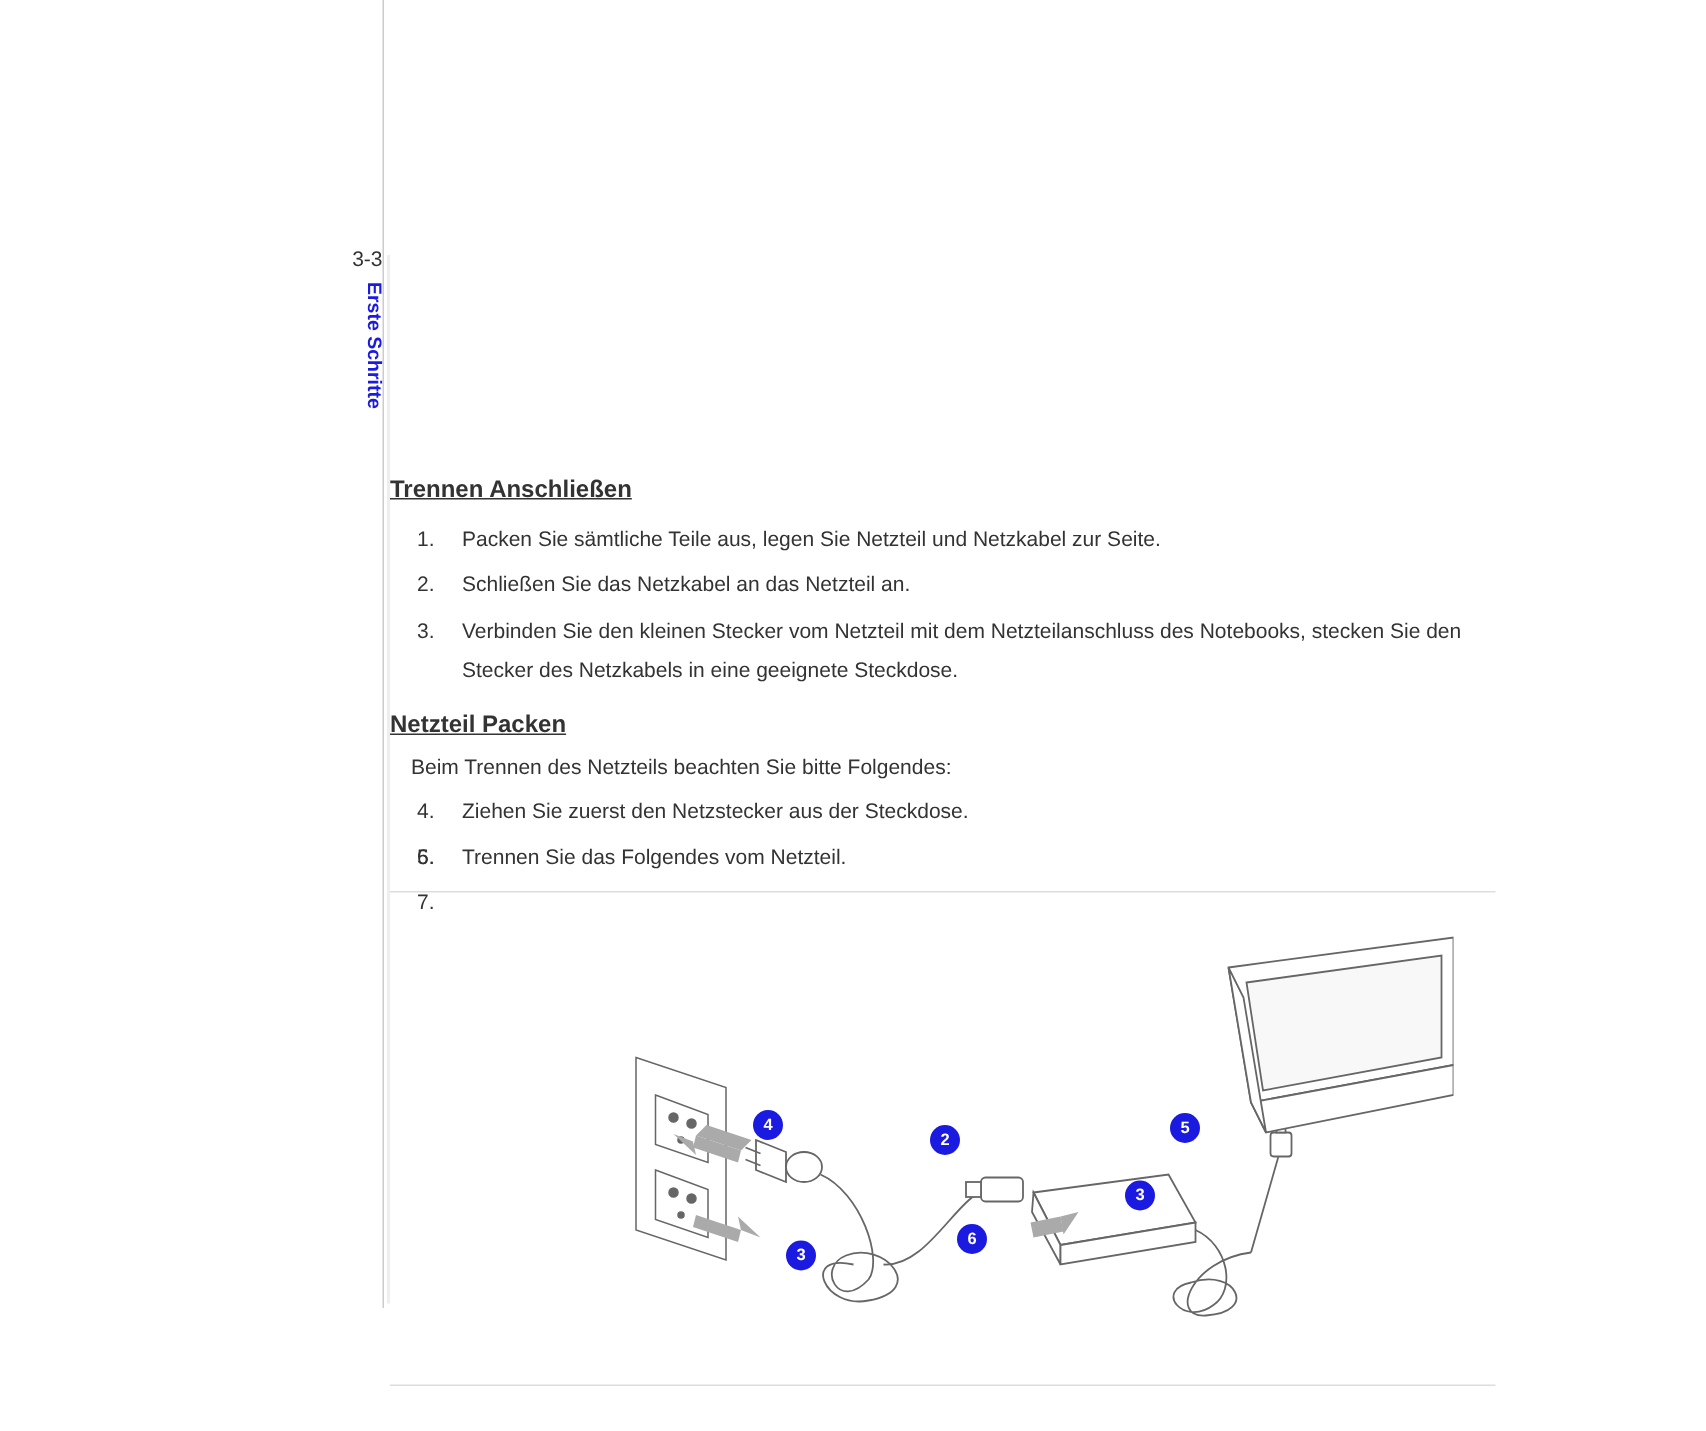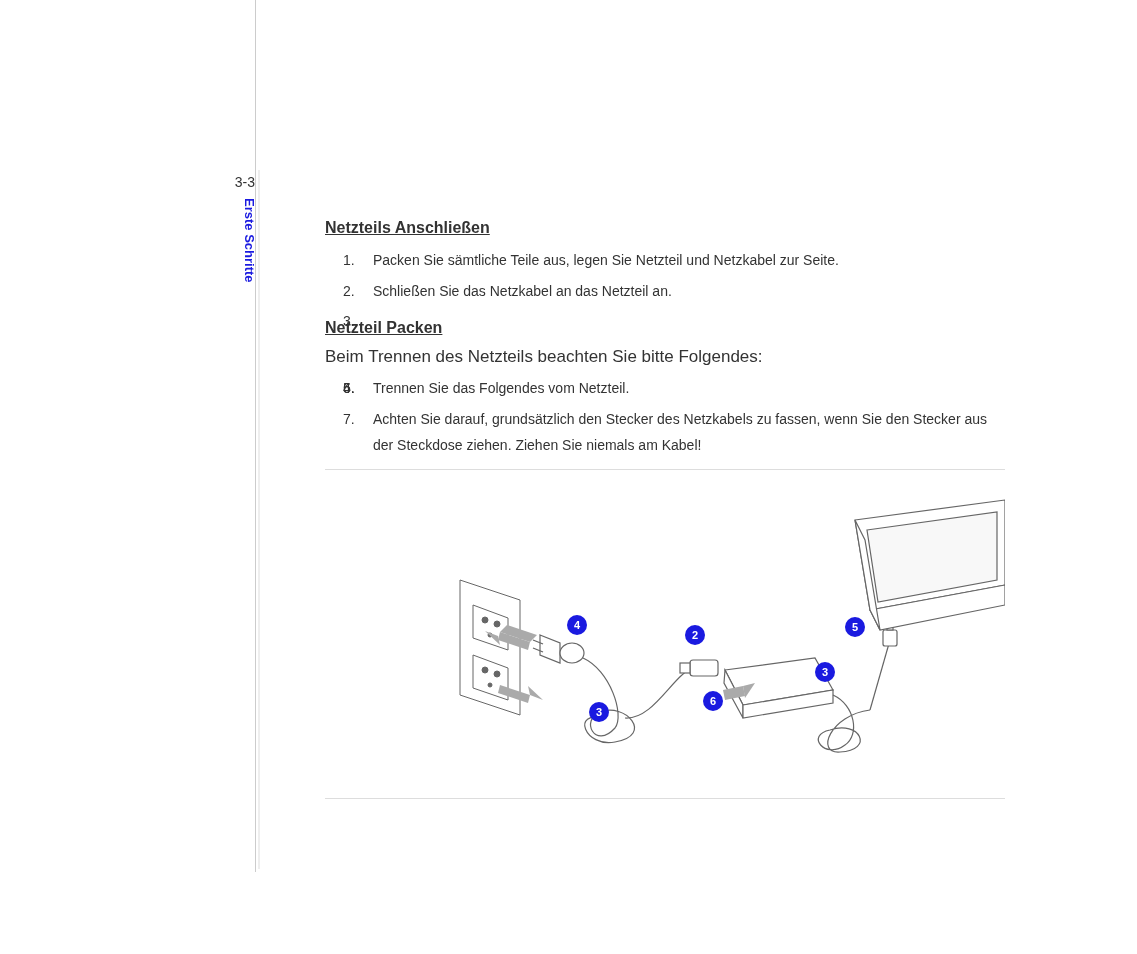--- a/index.html
+++ b/index.html
@@ -8,24 +8,24 @@
       color: #333;
       margin: 0;
       padding: 0;
       background: #fff;
       width: 1137px;
       height: 954px;
       position: relative;
     }
     .page-layout {
       display: flex;
-      flex-direction: row;
+      flex-direction: column;
       position: absolute;
       left: 200px;
-      top: 174px;
+      top: 164px;
       right: 140px;
     }
     .vertical-line {
       position: absolute;
       left: 255px;
       top: 0;
       bottom: 82px;
       width: 1px;
       background: #ccc;
     }
@@ -64,22 +64,23 @@
       padding-top: 30px;
     }
     .section-heading {
       font-weight: bold;
       font-size: 16px;
       text-decoration: underline;
       margin-bottom: 10px;
       margin-top: 15px;
     }
     .intro-line {
-      font-size: 17px;
+      font-size: 14px;
       margin-bottom: 8px;
+      margin-left: 14px;
     }
     ol.numbered {
       margin: 0 0 10px 0;
       padding-left: 40px;
       list-style: none;
       counter-reset: none;
     }
     ol.numbered li {
       font-size: 14px;
       line-height: 1.9;
@@ -136,34 +137,34 @@
 <div class="shadow-line"></div>
 
 <div class="page-layout">
   <div class="sidebar-col">
     <div class="page-num">3-3</div>
     <div class="side-title">Erste Schritte</div>
   </div>
 
   <div class="content-col">
 
-    <div class="section-heading">Netzteils Anschließen</div>
+    <div class="section-heading">Trennen Anschließen</div>
     <ol class="numbered">
       <li><span class="num">1.</span><span>Packen Sie sämtliche Teile aus, legen Sie Netzteil und Netzkabel zur Seite.</span></li>
       <li><span class="num">2.</span><span>Schließen Sie das Netzkabel an das Netzteil an.</span></li>
-      <li><span class="num">3.</span></li>
+      <li><span class="num">3.</span><span class="justify">Verbinden Sie den kleinen Stecker vom Netzteil mit dem Netzteilanschluss des Notebooks, stecken Sie den Stecker des Netzkabels in eine geeignete Steckdose.</span></li>
     </ol>
 
     <div class="section-heading">Netzteil Packen</div>
     <div class="intro-line">Beim Trennen des Netzteils beachten Sie bitte Folgendes:</div>
     <ol class="numbered">
-      <li><span class="num">4.</span></li>
+      <li><span class="num">4.</span><span>Ziehen Sie zuerst den Netzstecker aus der Steckdose.</span></li>
       <li><span class="num">5.</span></li>
       <li><span class="num">6.</span><span>Trennen Sie das Folgendes vom Netzteil.</span></li>
-      <li><span class="num">7.</span><span class="justify">Achten Sie darauf, grundsätzlich den Stecker des Netzkabels zu fassen, wenn Sie den Stecker aus der Steckdose ziehen. Ziehen Sie niemals am Kabel!</span></li>
+      <li><span class="num">7.</span></li>
     </ol>
 
     <hr class="hr-line">
 
     <div class="diagram-area">
       <svg class="diagram-svg" width="680" height="290" viewBox="0 0 680 290">
 
         <g stroke="#666" stroke-width="1" fill="none">
           <path d="M135 90 L195 110 L195 225 L135 205 Z" fill="#fff"></path>
           <path d="M148 115 L183 128 L183 160 L148 148 Z" fill="#fff"></path>

